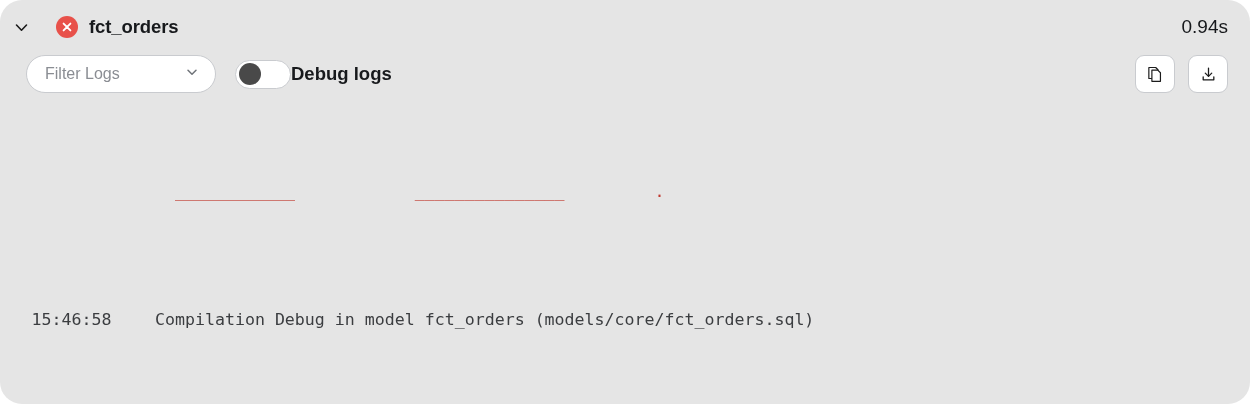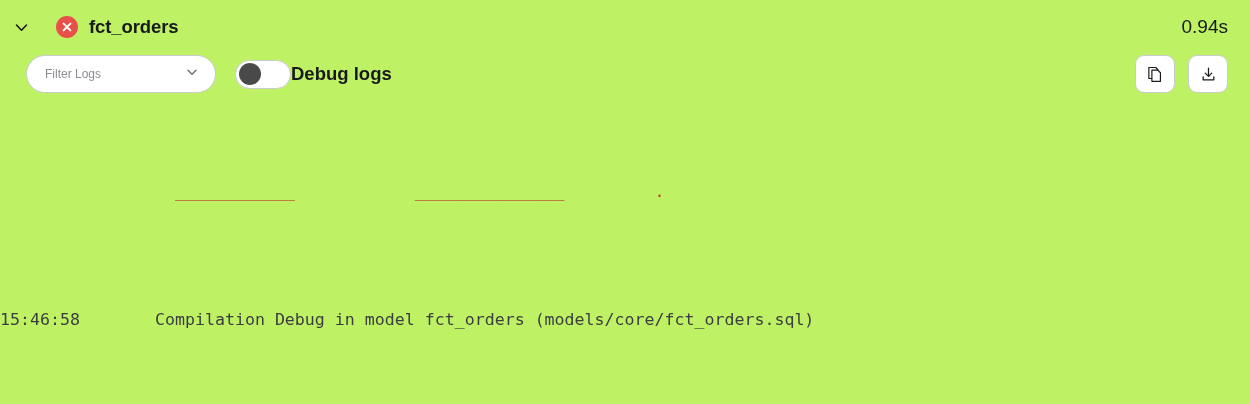--- a/index.html
+++ b/index.html
@@ -3,21 +3,21 @@
 <meta charset="utf-8">
 <style>
   * { box-sizing: border-box; margin: 0; padding: 0; }
   html, body {
     width: 1250px; height: 404px;
     background: #ffffff;
     font-family: "Liberation Sans", sans-serif;
     color: #1b1b1b;
     overflow: hidden;
   }
-  .app { position: relative; width: 1250px; height: 404px; background: #bef264; }
+  .app { position: relative; width: 1250px; height: 404px; background: #e5e5e5; border-radius: 22px; }
 
   
   .header {
     position: absolute; left: 0; top: 0; width: 1250px; height: 54px;
     display: flex; align-items: center; padding: 0 22px 0 6px;
   }
   .chevron-btn {
     width: 30px; height: 30px; display: flex; align-items: center; justify-content: center;
     cursor: pointer; flex: 0 0 auto;
   }
@@ -40,21 +40,21 @@
   .toolbar {
     position: absolute; left: 0; top: 50px; width: 1250px; height: 48px;
     display: flex; align-items: center; padding: 0 22px 0 26px;
   }
   .filter-select {
     width: 190px; height: 38px; border: 1px solid #c9cbcf; border-radius: 19px;
     background: #fff; display: flex; align-items: center;
     padding: 0 16px 0 18px; cursor: pointer;
   }
   .filter-select .label {
-    font-size: 12px; color: #8a8d93; flex: 1 1 auto; white-space: nowrap;
+    font-size: 16px; color: #8a8d93; flex: 1 1 auto; white-space: nowrap;
   }
   .filter-select .caret { display: block; flex: 0 0 auto; }
 
   .toggle {
     width: 56px; height: 29px; border-radius: 15px;
     border: 1px solid #c9cbcf; background: #ffffff;
     margin-left: 19px; position: relative; cursor: pointer; flex: 0 0 auto;
   }
   .toggle .knob {
     position: absolute; left: 3px; top: 2.5px;
@@ -79,21 +79,21 @@
   }
   .log-inner {
     position: absolute; left: 0; top: -18px; width: 1250px;
     font-family: "DejaVu Sans Mono", "Liberation Mono", monospace;
     font-size: 16.6px; line-height: 32px;
     color: #3b3d40;
     white-space: pre;
   }
   .log-line { display: flex; align-items: flex-start; }
   .gutter {
-    width: 155px; flex: 0 0 155px; text-align: left;
+    width: 155px; flex: 0 0 155px; text-align: center;
     padding-right: 12px; color: #3b3d40; white-space: pre;
   }
   .content { flex: 1 1 auto; white-space: pre-wrap; }
   .line-red { color: #c0392f; }
 </style>
 </head>
 <body>
 
 <div class="app">
 

